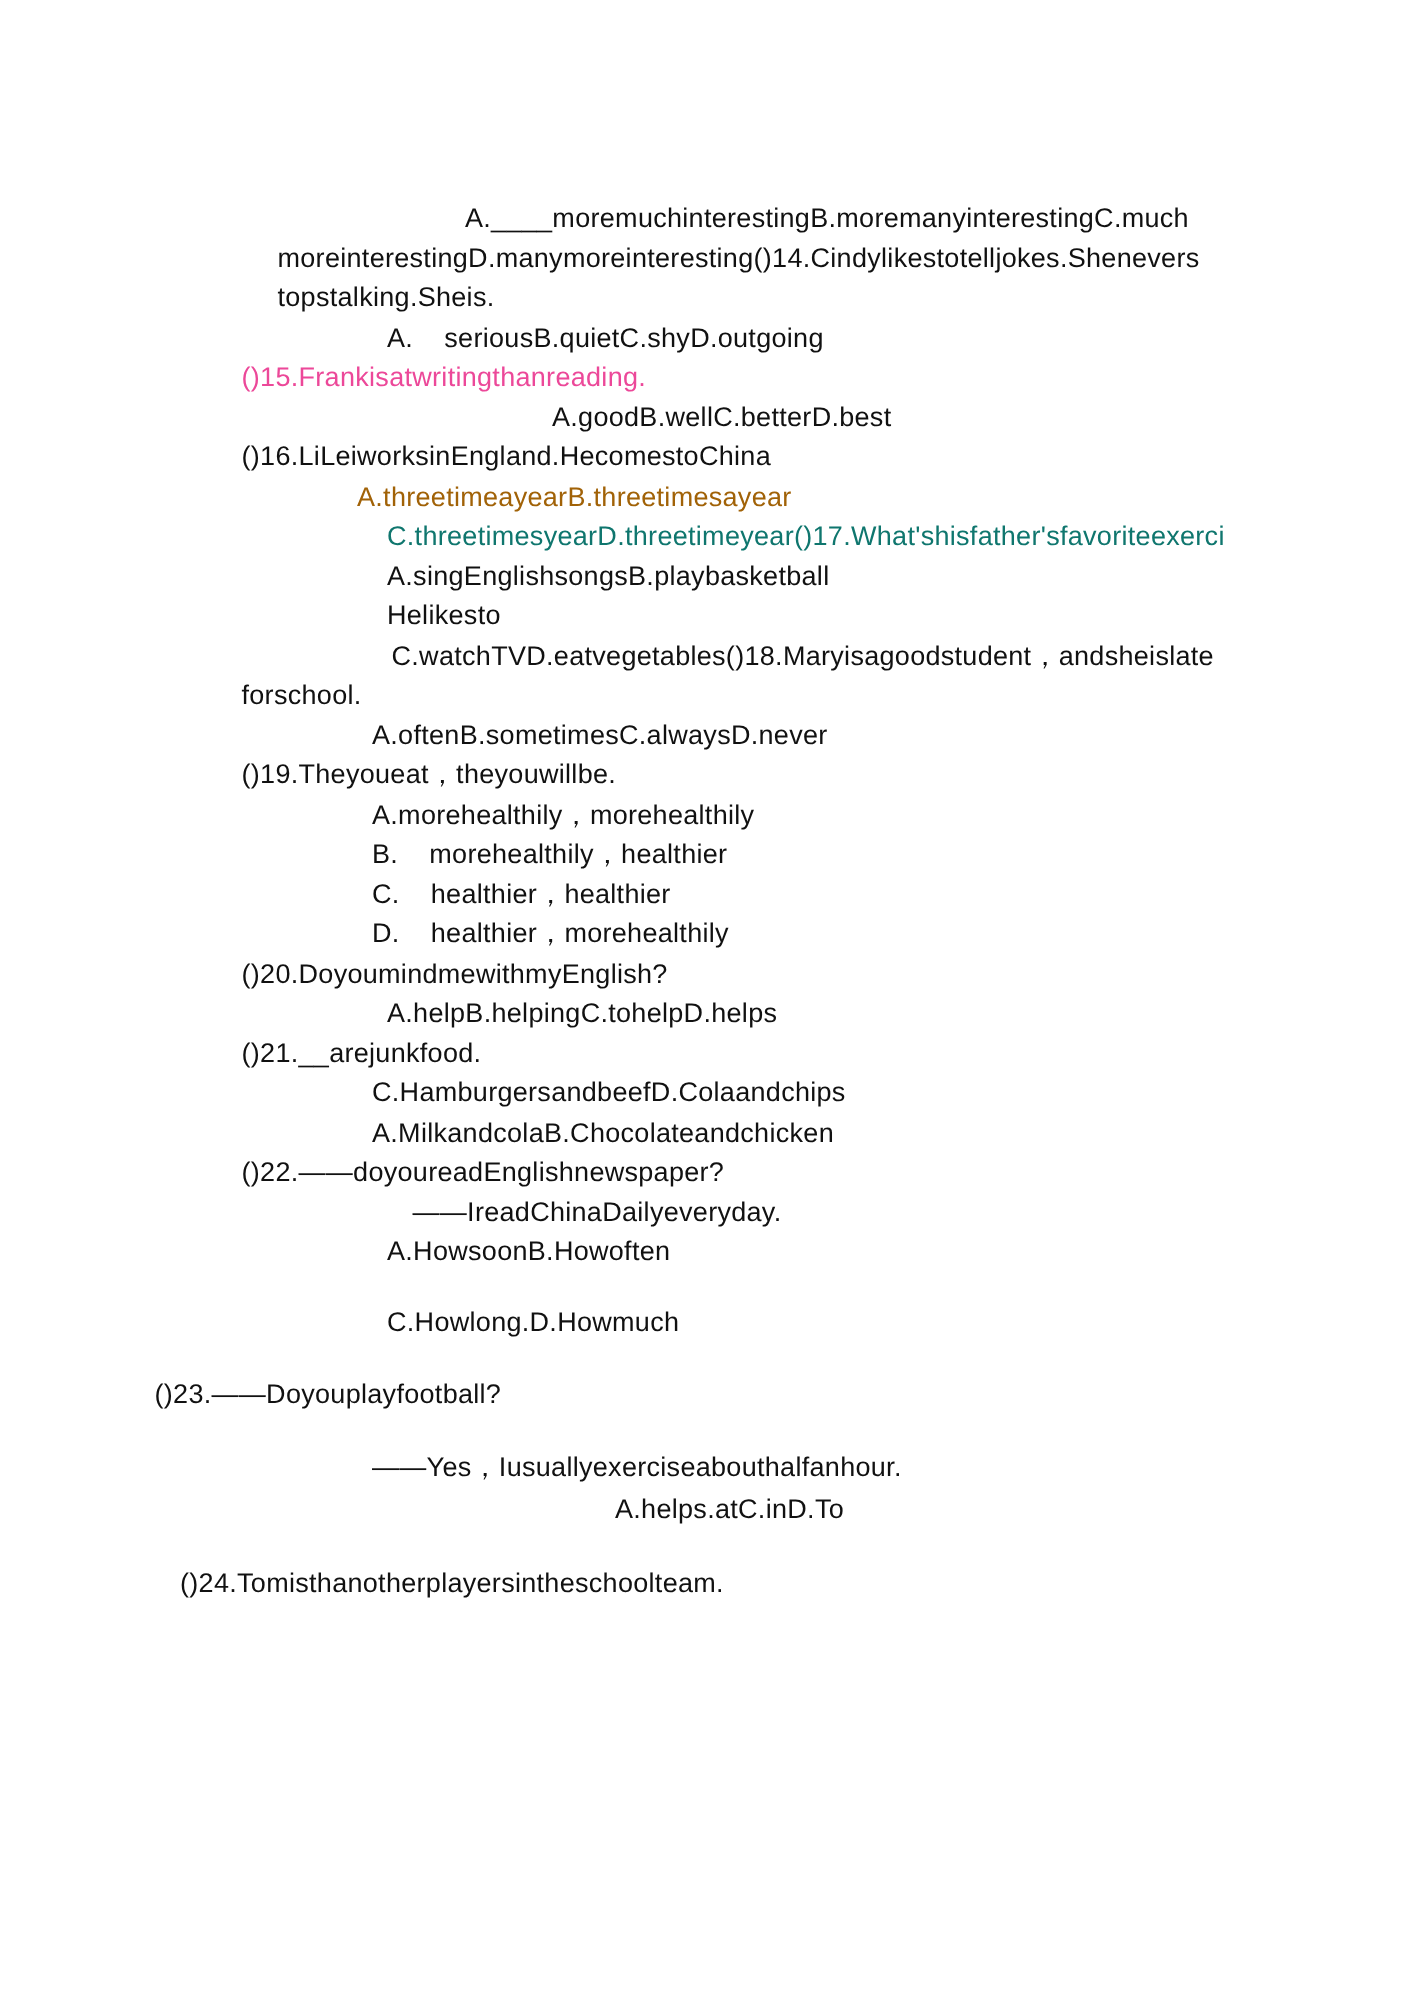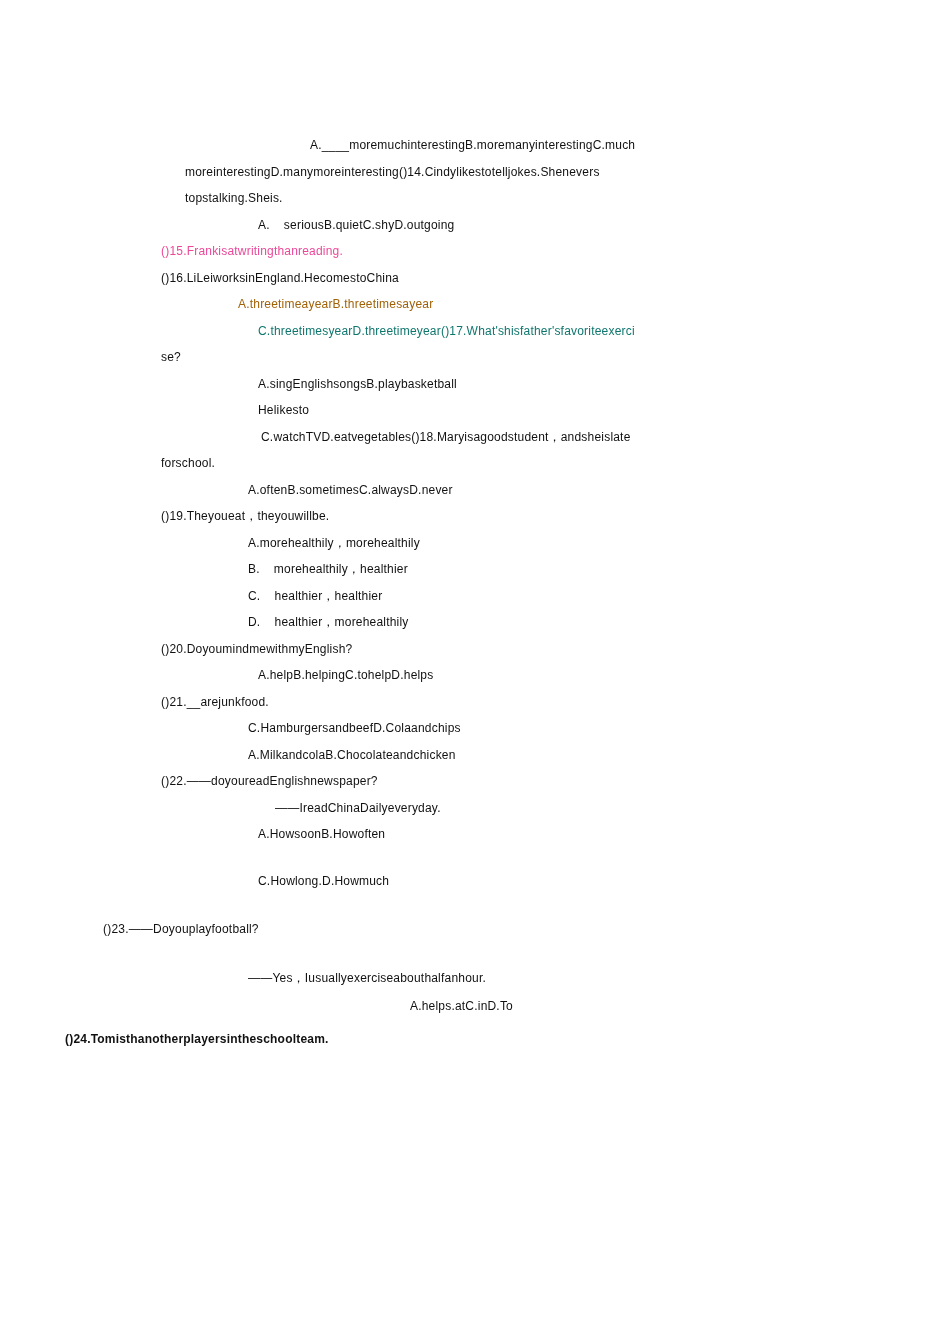--- a/index.html
+++ b/index.html
@@ -15,44 +15,44 @@
   }
   .page {
     position: relative;
     width: 950px;
     height: 1342px;
     background: #ffffff;
     box-sizing: border-box;
     padding-top: 132px;
   }
   .doc-line {
-    font-size: 12px;
+    font-size: 18px;
     line-height: 26.5px;
     color: #111111;
     white-space: pre;
     letter-spacing: 0.2px;
     box-sizing: border-box;
     width: 950px;
     overflow: hidden;
   }
 </style>
 </head>
 <body>
 
 <div class="page">
   <div id="doc-lines">
       <div class="doc-line" style="padding-left: 310px; color: rgb(17, 17, 17);">A.____moremuchinterestingB.moremanyinterestingC.much</div>
       <div class="doc-line" style="padding-left: 185px; color: rgb(17, 17, 17);">moreinterestingD.manymoreinteresting()14.Cindylikestotelljokes.Shenevers</div>
       <div class="doc-line" style="padding-left: 185px; color: rgb(17, 17, 17);">topstalking.Sheis.</div>
       <div class="doc-line" style="padding-left: 258px; color: rgb(17, 17, 17);">A.    seriousB.quietC.shyD.outgoing</div>
       <div class="doc-line" style="padding-left: 161px; color: #ec4899;">()15.Frankisatwritingthanreading.</div>
+      <div class="doc-line" style="padding-left: 368px; color: rgb(17, 17, 17);">A.goodB.wellC.betterD.best</div>
       <div class="doc-line" style="padding-left: 161px; color: rgb(17, 17, 17);">()16.LiLeiworksinEngland.HecomestoChina</div>
       <div class="doc-line" style="padding-left: 238px; color: #a16207;">A.threetimeayearB.threetimesayear</div>
       <div class="doc-line" style="padding-left: 258px; color: #0f766e;">C.threetimesyearD.threetimeyear()17.What'shisfather'sfavoriteexerci</div>
-      <div class="doc-line" style="padding-left: 161px; color: rgb(17, 17, 17);">se?</div>
       <div class="doc-line" style="padding-left: 258px; color: rgb(17, 17, 17);">A.singEnglishsongsB.playbasketball</div>
       <div class="doc-line" style="padding-left: 258px; color: rgb(17, 17, 17);">Helikesto</div>
       <div class="doc-line" style="padding-left: 261px; color: rgb(17, 17, 17);">C.watchTVD.eatvegetables()18.Maryisagoodstudent，andsheislate</div>
       <div class="doc-line" style="padding-left: 161px; color: rgb(17, 17, 17);">forschool.</div>
       <div class="doc-line" style="padding-left: 248px; color: rgb(17, 17, 17);">A.oftenB.sometimesC.alwaysD.never</div>
       <div class="doc-line" style="padding-left: 161px; color: rgb(17, 17, 17);">()19.Theyoueat，theyouwillbe.</div>
       <div class="doc-line" style="padding-left: 248px; color: rgb(17, 17, 17);">A.morehealthily，morehealthily</div>
       <div class="doc-line" style="padding-left: 248px; color: rgb(17, 17, 17);">B.    morehealthily，healthier</div>
       <div class="doc-line" style="padding-left: 248px; color: rgb(17, 17, 17);">C.    healthier，healthier</div>
       <div class="doc-line" style="padding-left: 248px; color: rgb(17, 17, 17);">D.    healthier，morehealthily</div>
@@ -61,15 +61,15 @@
       <div class="doc-line" style="padding-left: 161px; color: rgb(17, 17, 17);">()21.__arejunkfood.</div>
       <div class="doc-line" style="padding-left: 248px; color: rgb(17, 17, 17);">C.HamburgersandbeefD.Colaandchips</div>
       <div class="doc-line" style="padding-left: 248px; color: rgb(17, 17, 17);">A.MilkandcolaB.Chocolateandchicken</div>
       <div class="doc-line" style="padding-left: 161px; color: rgb(17, 17, 17);">()22.——doyoureadEnglishnewspaper?</div>
       <div class="doc-line" style="padding-left: 275px; color: rgb(17, 17, 17);">——IreadChinaDailyeveryday.</div>
       <div class="doc-line" style="padding-left: 258px; color: rgb(17, 17, 17);">A.HowsoonB.Howoften</div>
       <div class="doc-line" style="padding-left: 258px; margin-top: 20px; color: rgb(17, 17, 17);">C.Howlong.D.Howmuch</div>
       <div class="doc-line" style="padding-left: 103px; margin-top: 22px; color: rgb(17, 17, 17);">()23.——Doyouplayfootball?</div>
       <div class="doc-line" style="padding-left: 248px; margin-top: 22px; color: rgb(17, 17, 17);">——Yes，Iusuallyexerciseabouthalfanhour.</div>
       <div class="doc-line" style="padding-left: 410px; margin-top: 2px; color: rgb(17, 17, 17);">A.helps.atC.inD.To</div>
-      <div class="doc-line" style="padding-left: 65px; margin-top: 6px; color: rgb(17, 17, 17); font-weight: bold;">()24.Tomisthanotherplayersintheschoolteam.</div>
+      <div class="doc-line" style="padding-left: 120px; margin-top: 22px; color: rgb(17, 17, 17);">()24.Tomisthanotherplayersintheschoolteam.</div>
     </div>
 </div>
 
 </body></html>

